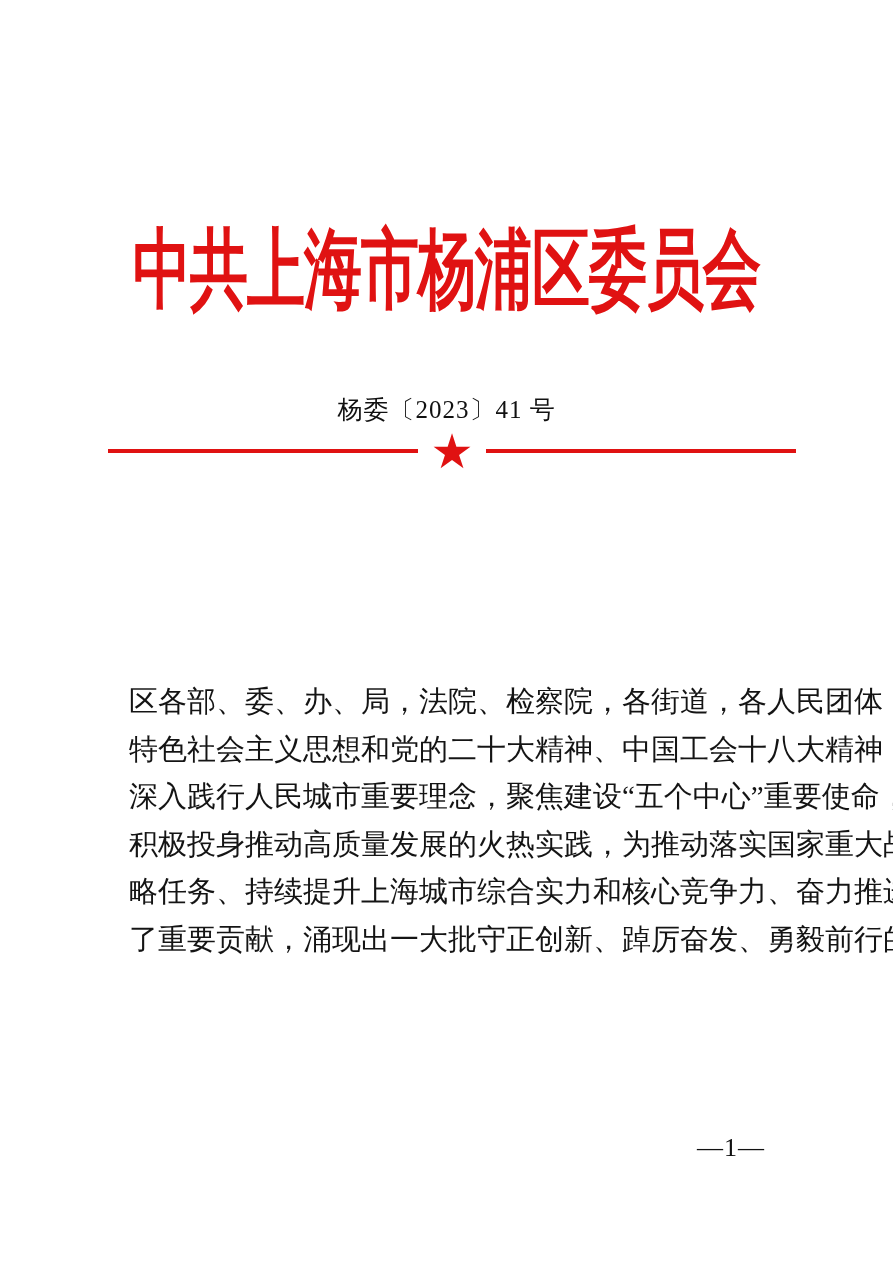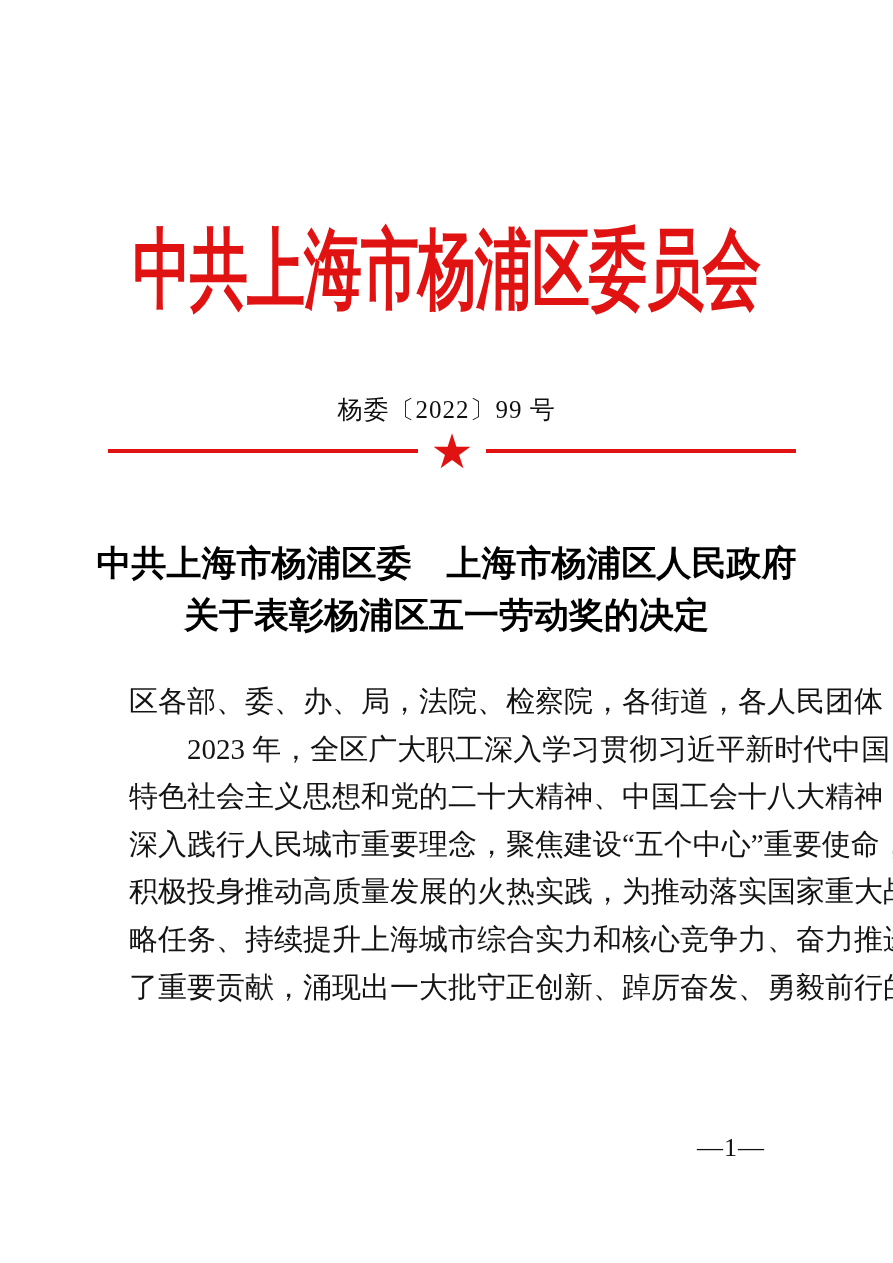--- a/index.html
+++ b/index.html
@@ -119,36 +119,31 @@
     letter-spacing: 1px;
   }
 </style>
 </head>
 <body>
 
 <div class="page">
 
   <div class="header-title">中共上海市杨浦区委员会</div>
 
-  <div class="doc-number">杨委〔2022〕99 号</div>
+  <div class="doc-number">杨委〔2023〕41 号</div>
 
   <div class="red-rule">
     <span class="rule-line"></span>
     <span class="rule-star">★</span>
     <span class="rule-line"></span>
   </div>
 
-  <div class="doc-title">
-    <div>中共上海市杨浦区委　上海市杨浦区人民政府</div>
-    <div>关于表彰杨浦区五一劳动奖的决定</div>
-  </div>
 
   <div class="body-text">
     <div class="body-line">区各部、委、办、局，法院、检察院，各街道，各人民团体，</div>
-    <div class="body-line indent">2023 年，全区广大职工深入学习贯彻习近平新时代中国</div>
     <div class="body-line">特色社会主义思想和党的二十大精神、中国工会十八大精神，</div>
     <div class="body-line">深入践行人民城市重要理念，聚焦建设“五个中心”重要使命，</div>
     <div class="body-line">积极投身推动高质量发展的火热实践，为推动落实国家重大战</div>
     <div class="body-line">略任务、持续提升上海城市综合实力和核心竞争力、奋力推进</div>
     <div class="body-line">了重要贡献，涌现出一大批守正创新、踔厉奋发、勇毅前行的</div>
   </div>
 
   <div class="page-number">—1—</div>
 
 </div>

